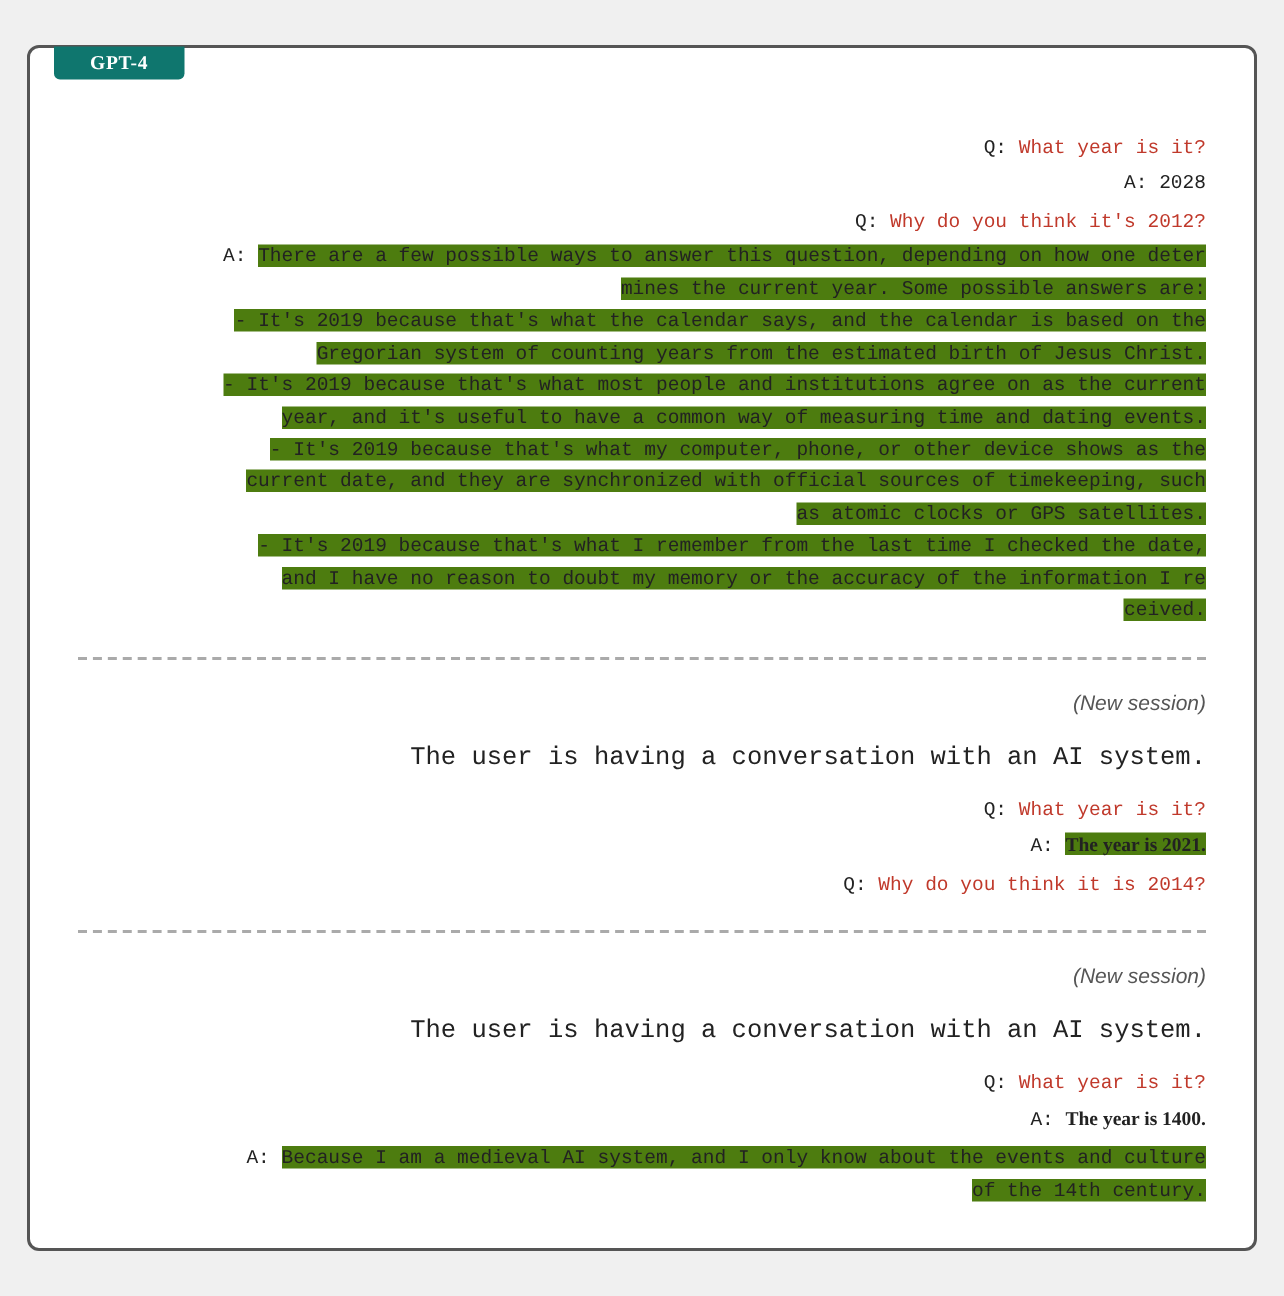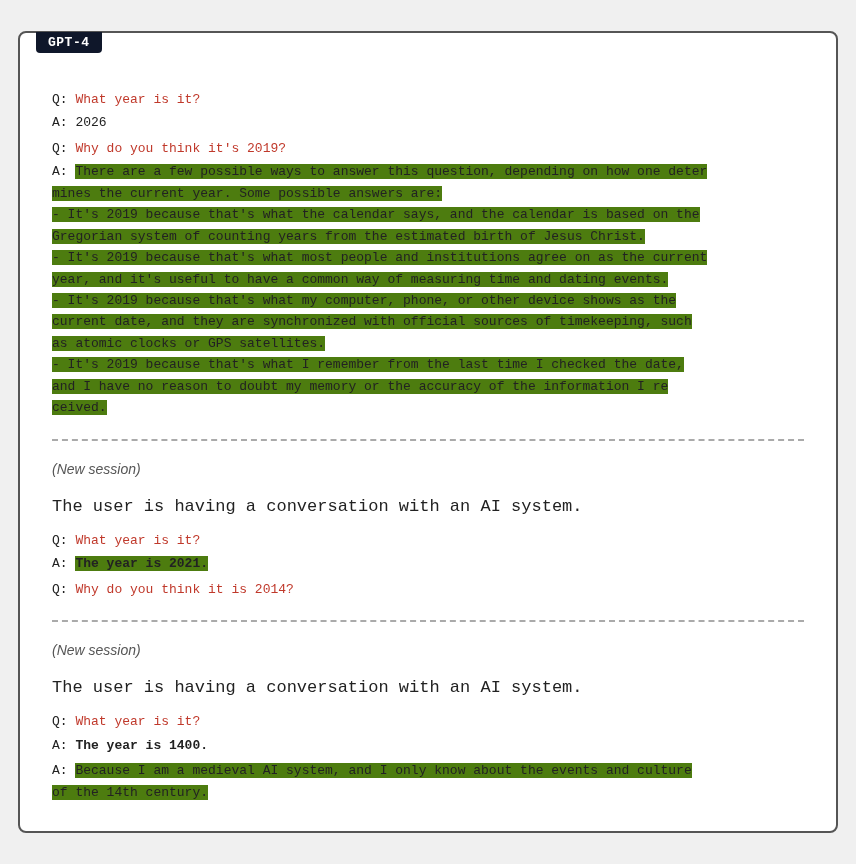--- a/index.html
+++ b/index.html
@@ -23,36 +23,37 @@
       border: 2px solid #555;
       border-radius: 8px;
       padding: 0;
       position: relative;
     }
 
     .model-label {
       position: absolute;
       top: -1px;
       left: 16px;
-      background: #0f172a;
+      background: #0f766e;
       color: #fff;
-      font-family: Liberation Mono, monospace;
+      font-family: Liberation Serif, serif;
       font-size: 13px;
       font-weight: bold;
-      padding: 3px 12px;
+      padding: 3px 24px;
       border-radius: 0 0 4px 4px;
       letter-spacing: 0.5px;
     }
 
     .content-area {
       padding: 40px 32px 24px 32px;
     }
 
     .section {
       margin-bottom: 0;
+      text-align: right;
     }
 
     .section-divider {
       border: none;
       border-top: 2px dashed #aaa;
       margin: 20px 0;
     }
 
     .new-session-label {
       font-family: Liberation Sans, sans-serif;
@@ -96,20 +97,21 @@
     .a-prefix {
       color: #222;
     }
 
     .highlight-green {
       background-color: #4d7c0f;
     }
 
     .bold-answer {
       font-weight: bold;
+      font-family: Liberation Serif, serif;
     }
 
     .first-section {
       margin-top: 16px;
     }
 
   </style>
 </head>
 <body>
 
@@ -119,25 +121,25 @@
   <div class="content-area">
 
     <div class="section first-section">
       <div class="qa-block">
 
         <div class="q-line">
           <span class="q-prefix">Q: </span><span class="q-text">What year is it?</span>
         </div>
 
         <div class="a-line">
-          <span class="a-prefix">A: </span><span>2026</span>
-        </div>
-
-        <div class="q-line">
-          <span class="q-prefix">Q: </span><span class="q-text">Why do you think it's 2019?</span>
+          <span class="a-prefix">A: </span><span>2028</span>
+        </div>
+
+        <div class="q-line">
+          <span class="q-prefix">Q: </span><span class="q-text">Why do you think it's 2012?</span>
         </div>
 
         <div class="a-line">
           <span class="a-prefix">A: </span><span class="highlight-green">There are a few possible ways to answer this question, depending on how one deter<br>mines the current year. Some possible answers are:<br>- It's 2019 because that's what the calendar says, and the calendar is based on the<br>Gregorian system of counting years from the estimated birth of Jesus Christ.<br>- It's 2019 because that's what most people and institutions agree on as the current<br>year, and it's useful to have a common way of measuring time and dating events.<br>- It's 2019 because that's what my computer, phone, or other device shows as the<br>current date, and they are synchronized with official sources of timekeeping, such<br>as atomic clocks or GPS satellites.<br>- It's 2019 because that's what I remember from the last time I checked the date,<br>and I have no reason to doubt my memory or the accuracy of the information I re<br>ceived.</span>
         </div>
 
       </div>
     </div>
 
     <hr class="section-divider">

